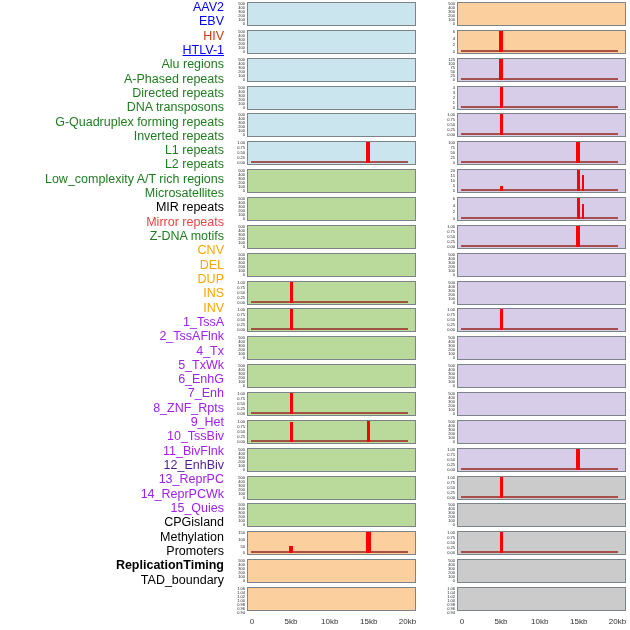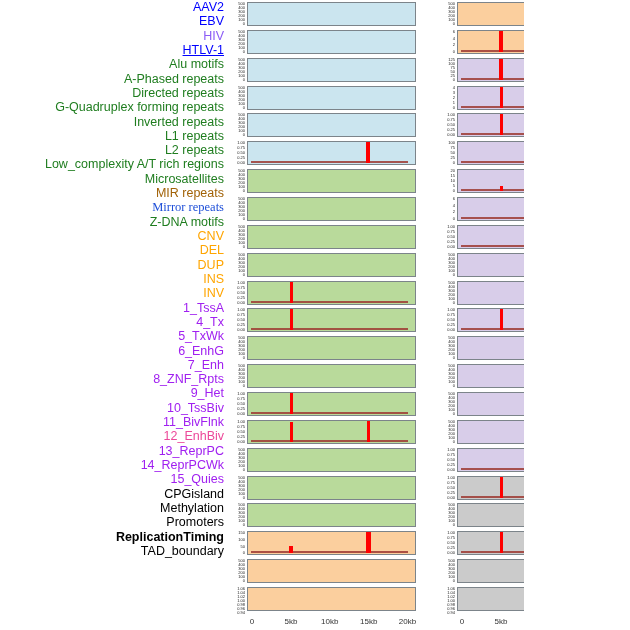--- a/index.html
+++ b/index.html
@@ -1,16 +1,16 @@
 <!DOCTYPE html>
 <html><head>
 <meta charset="utf-8">
 <style>
   html,body{margin:0;padding:0;background:#ffffff;}
-  #fig{position:relative;width:524px;height:630px;background:#ffffff;overflow:hidden;
+  #fig{position:relative;width:630px;height:630px;background:#ffffff;overflow:hidden;
        font-family:"Liberation Sans","DejaVu Sans",sans-serif;}
   #label-list{position:absolute;left:0;top:0;width:226px;height:630px;}
   .trk-label{height:14.318px;line-height:14.318px;font-size:12.5px;text-align:right;
              white-space:nowrap;padding-right:2px;}
   .plot-col{position:absolute;top:0;width:169px;height:630px;}
   #plot-col-left{left:247px;}
   #plot-col-right{left:457px;}
   .panel{position:absolute;left:0;width:169px;height:24px;border:1px solid #7c848a;
          box-sizing:border-box;}
   .ticks{position:absolute;width:20px;top:0;height:24px;display:flex;flex-direction:column;
@@ -24,49 +24,51 @@
   .xtick{position:absolute;transform:translateX(-50%);font-size:8px;color:#333;
          white-space:nowrap;}
 </style>
 </head>
 <body>
 
 <div id="fig">
   <div id="label-list">
       <div class="trk-label" style="color: rgb(0, 0, 255);">AAV2</div>
       <div class="trk-label" style="color: rgb(0, 0, 255);">EBV</div>
-      <div class="trk-label" style="color: #8b5cf6;">HIV</div>
+      <div class="trk-label" style="color: #c2410c;">HIV</div>
       <div class="trk-label" style="color: rgb(0, 0, 255); text-decoration: underline;">HTLV-1</div>
-      <div class="trk-label" style="color: rgb(31, 125, 31);">Alu motifs</div>
+      <div class="trk-label" style="color: rgb(31, 125, 31);">Alu regions</div>
       <div class="trk-label" style="color: rgb(31, 125, 31);">A-Phased repeats</div>
       <div class="trk-label" style="color: rgb(31, 125, 31);">Directed repeats</div>
+      <div class="trk-label" style="color: rgb(31, 125, 31);">DNA transposons</div>
       <div class="trk-label" style="color: rgb(31, 125, 31);">G-Quadruplex forming repeats</div>
       <div class="trk-label" style="color: rgb(31, 125, 31);">Inverted repeats</div>
       <div class="trk-label" style="color: rgb(31, 125, 31);">L1 repeats</div>
       <div class="trk-label" style="color: rgb(31, 125, 31);">L2 repeats</div>
       <div class="trk-label" style="color: rgb(31, 125, 31);">Low_complexity A/T rich regions</div>
       <div class="trk-label" style="color: rgb(31, 125, 31);">Microsatellites</div>
-      <div class="trk-label" style="color: #a16207;">MIR repeats</div>
-      <div class="trk-label" style="color: #1d4ed8; font-family: Liberation Serif, serif;">Mirror repeats</div>
+      <div class="trk-label" style="color: #000000;">MIR repeats</div>
+      <div class="trk-label" style="color: #ef4444;">Mirror repeats</div>
       <div class="trk-label" style="color: rgb(31, 125, 31);">Z-DNA motifs</div>
       <div class="trk-label" style="color: rgb(255, 165, 0);">CNV</div>
       <div class="trk-label" style="color: rgb(255, 165, 0);">DEL</div>
       <div class="trk-label" style="color: rgb(255, 165, 0);">DUP</div>
       <div class="trk-label" style="color: rgb(255, 165, 0);">INS</div>
       <div class="trk-label" style="color: rgb(255, 165, 0);">INV</div>
       <div class="trk-label" style="color: rgb(160, 32, 240);">1_TssA</div>
+      <div class="trk-label" style="color: rgb(160, 32, 240);">2_TssAFlnk</div>
       <div class="trk-label" style="color: rgb(160, 32, 240); padding-left: 42px;">4_Tx</div>
       <div class="trk-label" style="color: rgb(160, 32, 240);">5_TxWk</div>
       <div class="trk-label" style="color: rgb(160, 32, 240);">6_EnhG</div>
       <div class="trk-label" style="color: rgb(160, 32, 240);">7_Enh</div>
       <div class="trk-label" style="color: rgb(160, 32, 240);">8_ZNF_Rpts</div>
       <div class="trk-label" style="color: rgb(160, 32, 240);">9_Het</div>
       <div class="trk-label" style="color: rgb(160, 32, 240);">10_TssBiv</div>
       <div class="trk-label" style="color: rgb(160, 32, 240);">11_BivFlnk</div>
-      <div class="trk-label" style="color: #ec4899;">12_EnhBiv</div>
+      <div class="trk-label" style="color: #4c1d95;">12_EnhBiv</div>
       <div class="trk-label" style="color: rgb(160, 32, 240);">13_ReprPC</div>
       <div class="trk-label" style="color: rgb(160, 32, 240);">14_ReprPCWk</div>
       <div class="trk-label" style="color: rgb(160, 32, 240);">15_Quies</div>
       <div class="trk-label" style="color: rgb(0, 0, 0);">CPGisland</div>
       <div class="trk-label" style="color: rgb(0, 0, 0);">Methylation</div>
       <div class="trk-label" style="color: rgb(0, 0, 0);">Promoters</div>
       <div class="trk-label" style="color: rgb(0, 0, 0); font-weight: bold;">ReplicationTiming</div>
       <div class="trk-label" style="color: rgb(0, 0, 0);">TAD_boundary</div>
     </div>
   <div id="plot-col-left" class="plot-col">

